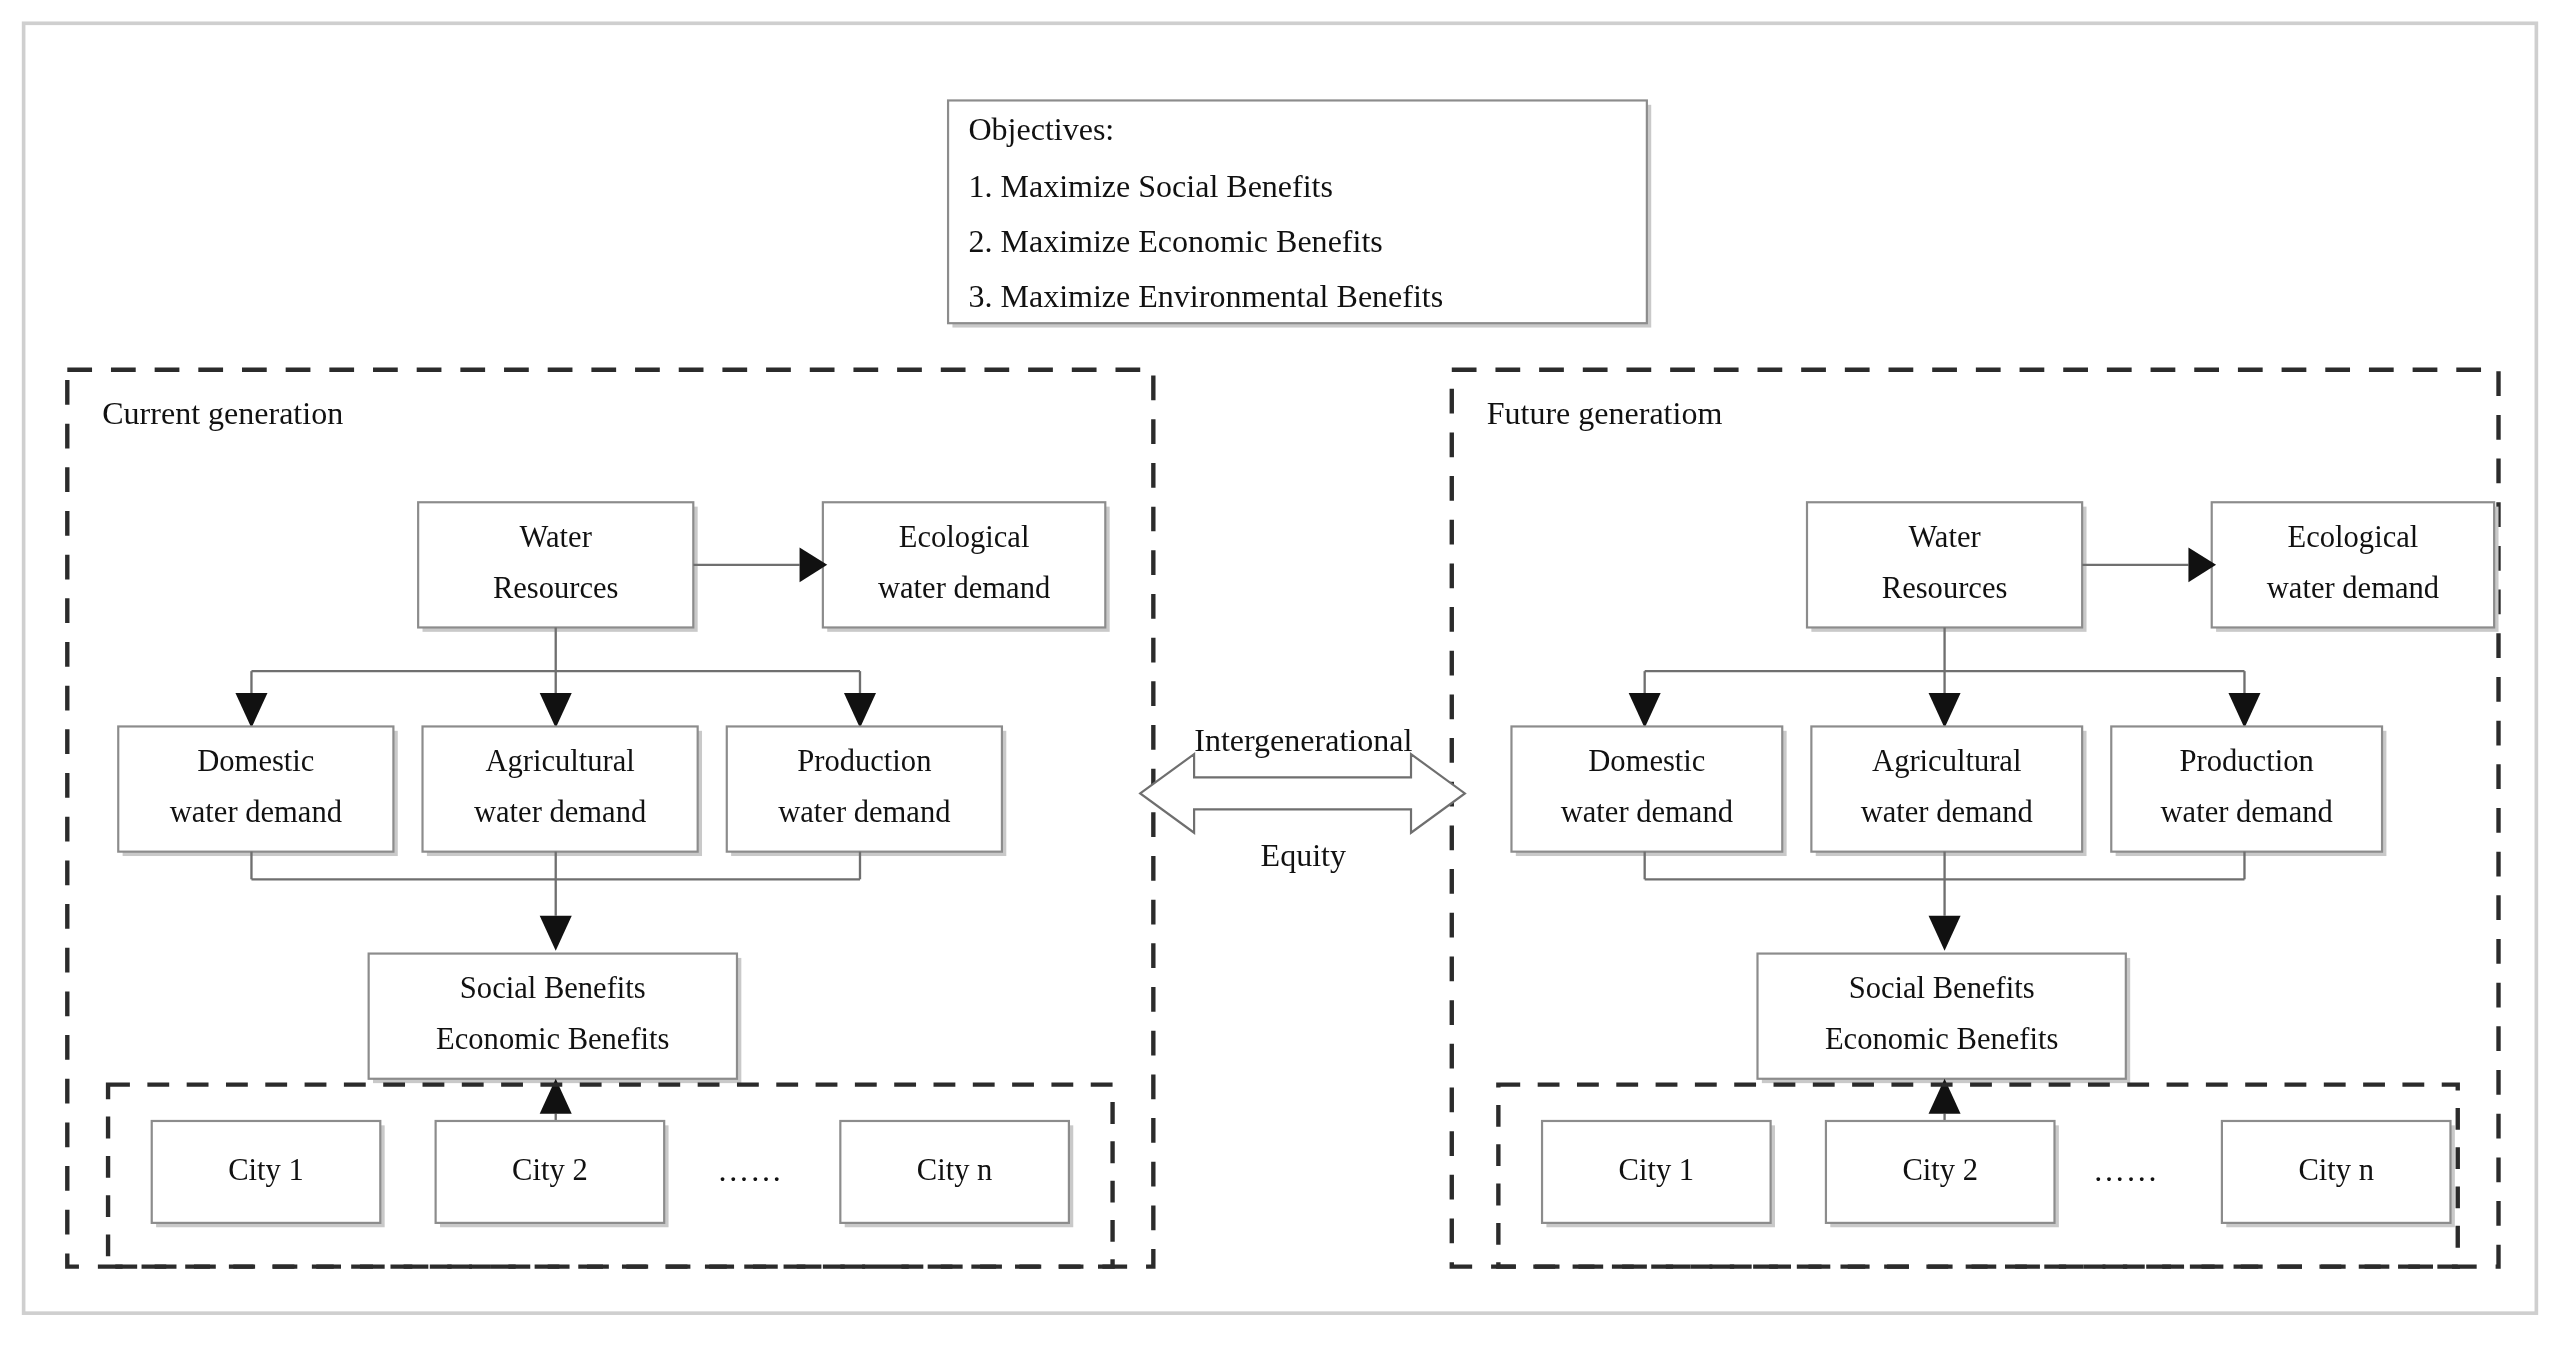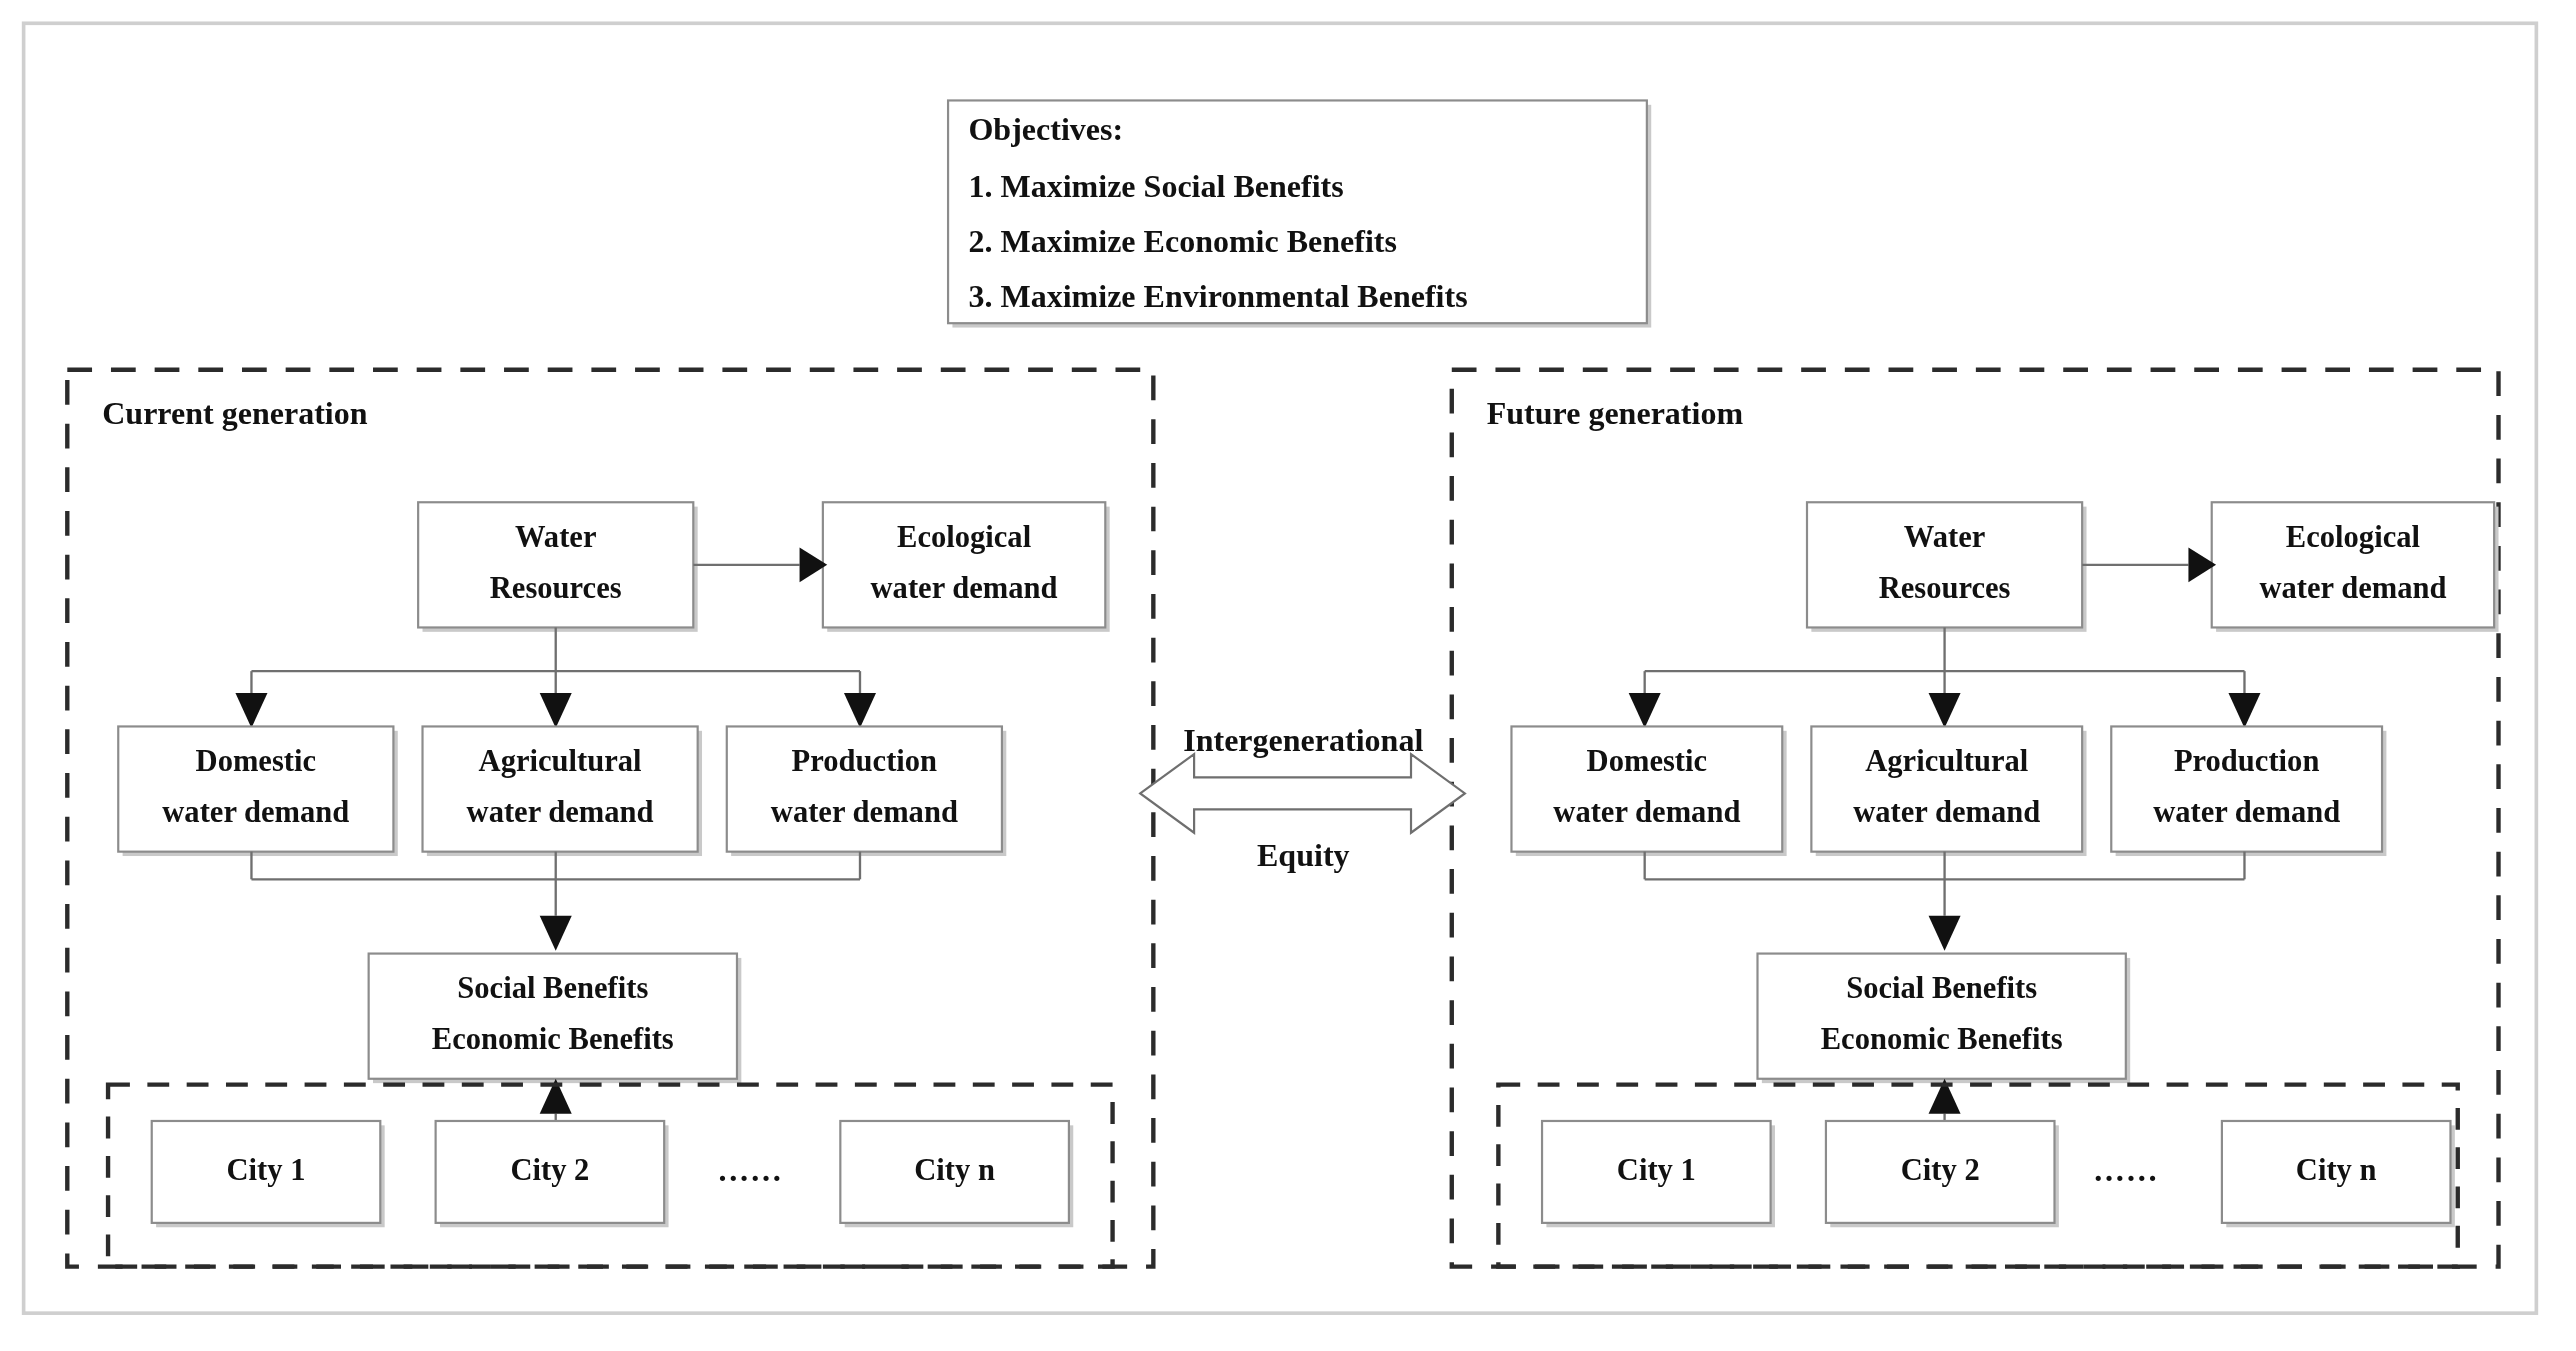--- a/index.html
+++ b/index.html
@@ -11,21 +11,20 @@
     width: 2576px;
     height: 1351px;
     font-family: "Liberation Serif", "DejaVu Serif", serif;
     overflow: hidden;
   }
   #diagram-root {
     position: relative;
     width: 2576px;
     height: 1351px;
     background: #ffffff;
-    font-weight: bold;
   }
   svg#figure {
     display: block;
     width: 2576px;
     height: 1351px;
   }
   .box-fill   { fill: #ffffff; }
   .box-stroke { stroke: #8c8c8c; stroke-width: 3; fill: none; }
   .box-shadow { fill: #c9c9c9; }
   .dash-panel {

